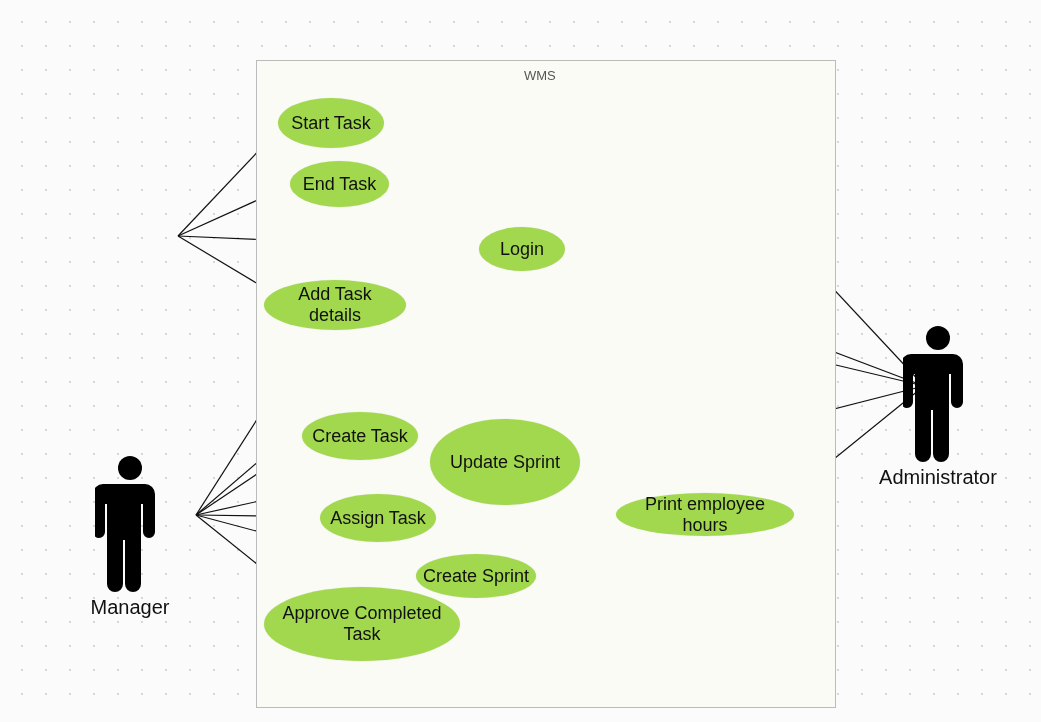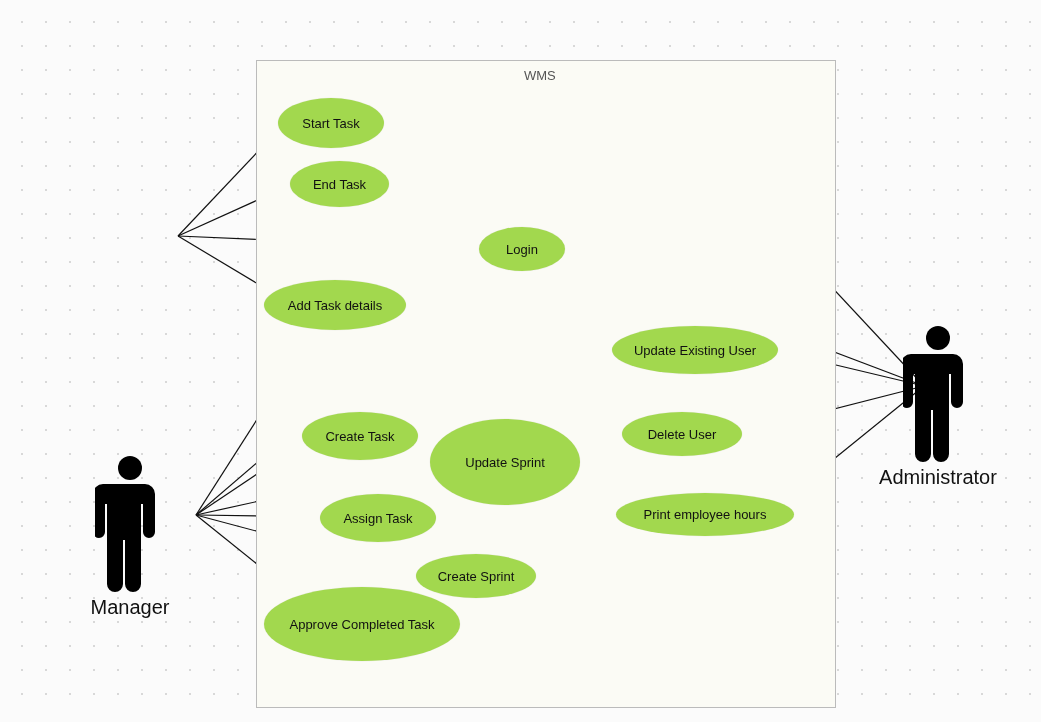--- a/index.html
+++ b/index.html
@@ -44,21 +44,21 @@
     color: #111;
   }
   .usecase {
     position: absolute;
     background: #a2d84e;
     border-radius: 50%;
     display: flex;
     align-items: center;
     justify-content: center;
     text-align: center;
-    font-size: 13px;
+    font-size: 18px;
     color: #111;
     box-shadow: 0 0 0 0.5px rgba(0,0,0,0.05);
     padding: 0 6px;
     box-sizing: border-box;
   }
   svg.edges {
     position: absolute;
     left: 0;
     top: 0;
     pointer-events: none;
@@ -118,26 +118,20 @@
     </div>
   <div class="usecase" style="left:320px; top:494px; width:116px; height:48px;">
       <span>Assign Task</span>
     </div>
   <div class="usecase" style="left:416px; top:554px; width:120px; height:44px;">
       <span>Create Sprint</span>
     </div>
   <div class="usecase" style="left:264px; top:587px; width:196px; height:74px;">
       <span>Approve Completed Task</span>
     </div>
-  <div class="usecase" style="left:612px; top:326px; width:166px; height:48px;">
-      <span>Update Existing User</span>
-    </div>
-  <div class="usecase" style="left:622px; top:412px; width:120px; height:44px;">
-      <span>Delete User</span>
-    </div>
   <div class="usecase" style="left:616px; top:493px; width:178px; height:43px;">
       <span>Print employee hours</span>
     </div>
 
 
   <div class="actor" style="left:70px; top:452px; width:120px;">
     <svg width="70" height="140" viewBox="0 0 70 140">
       <circle cx="35" cy="16" r="12" fill="#000"></circle>
       <path d="M20 32 h30 a10 10 0 0 1 10 10 v38 a6 6 0 0 1 -12 0 v-28 h-2 v80 a8 8 0 0 1 -16 0 v-44 h-2 v44 a8 8 0 0 1 -16 0 v-80 h-2 v28 a6 6 0 0 1 -12 0 v-38 a10 10 0 0 1 10 -10 z" fill="#000"></path>
     </svg>

